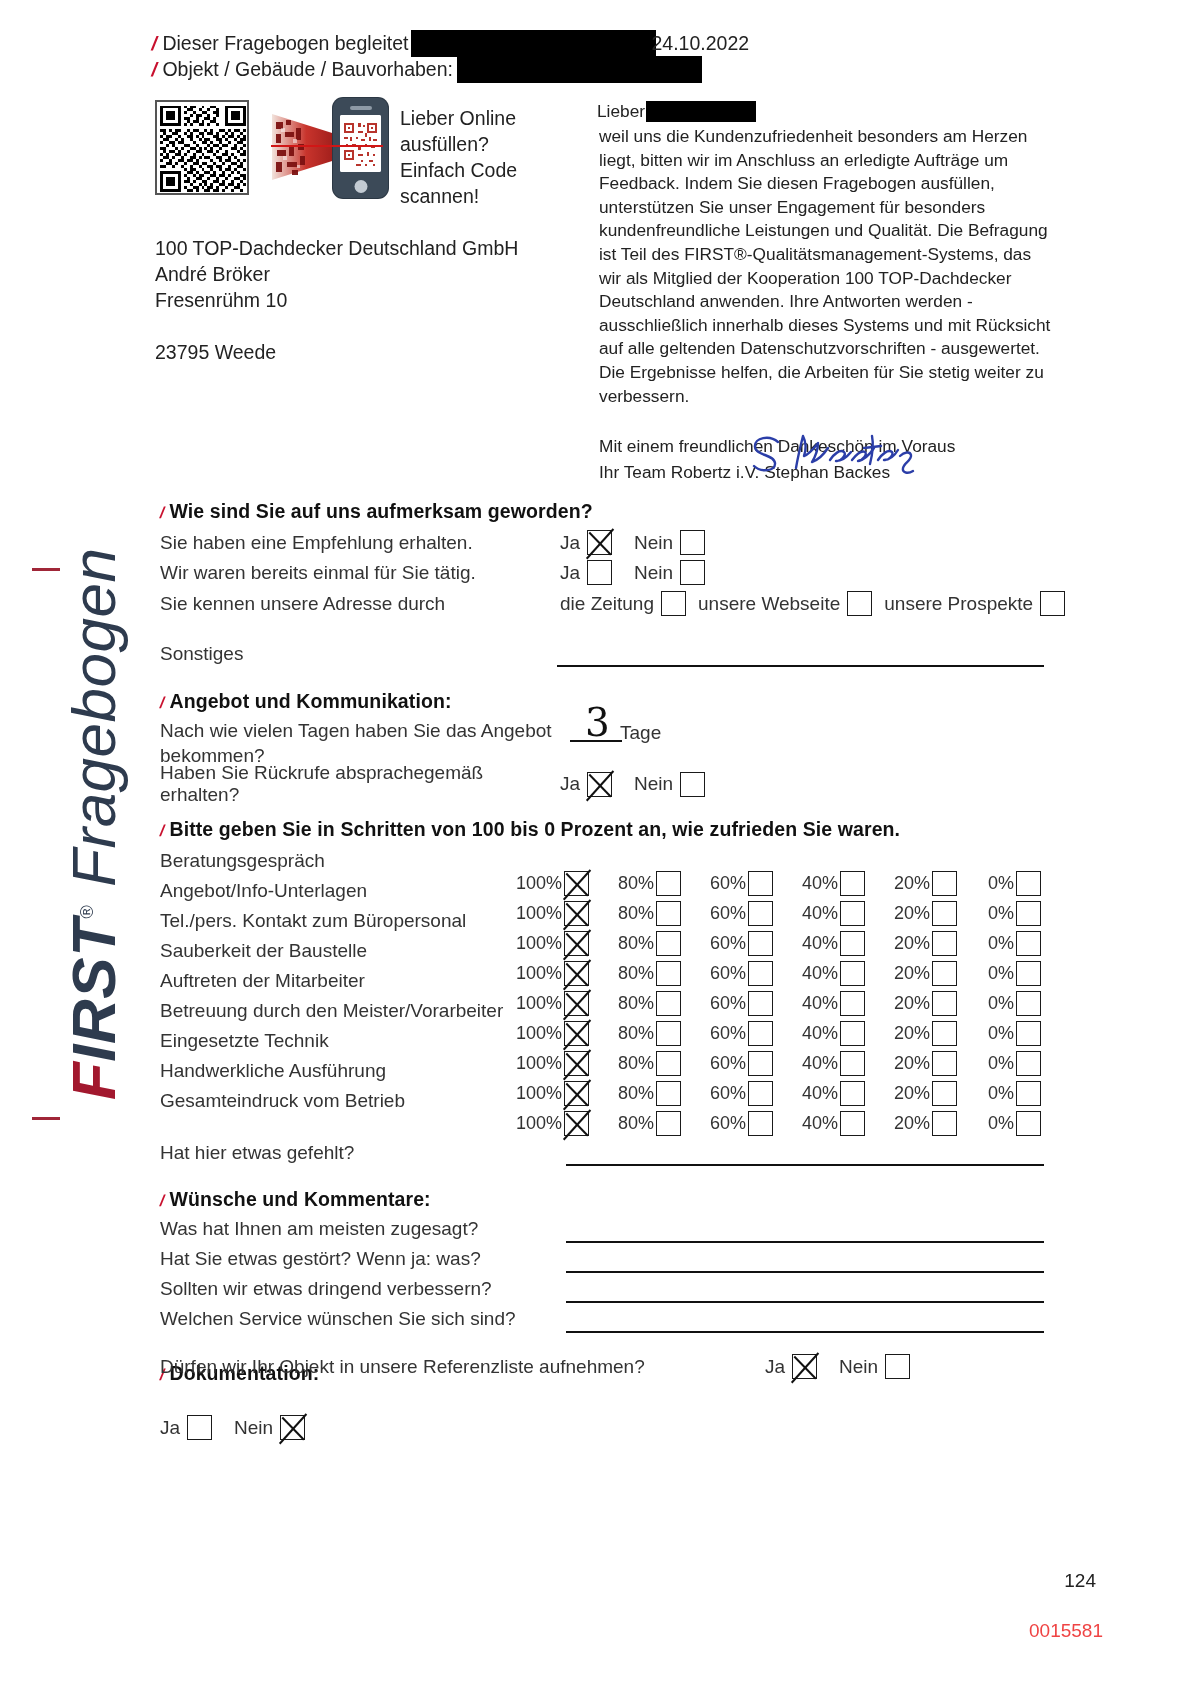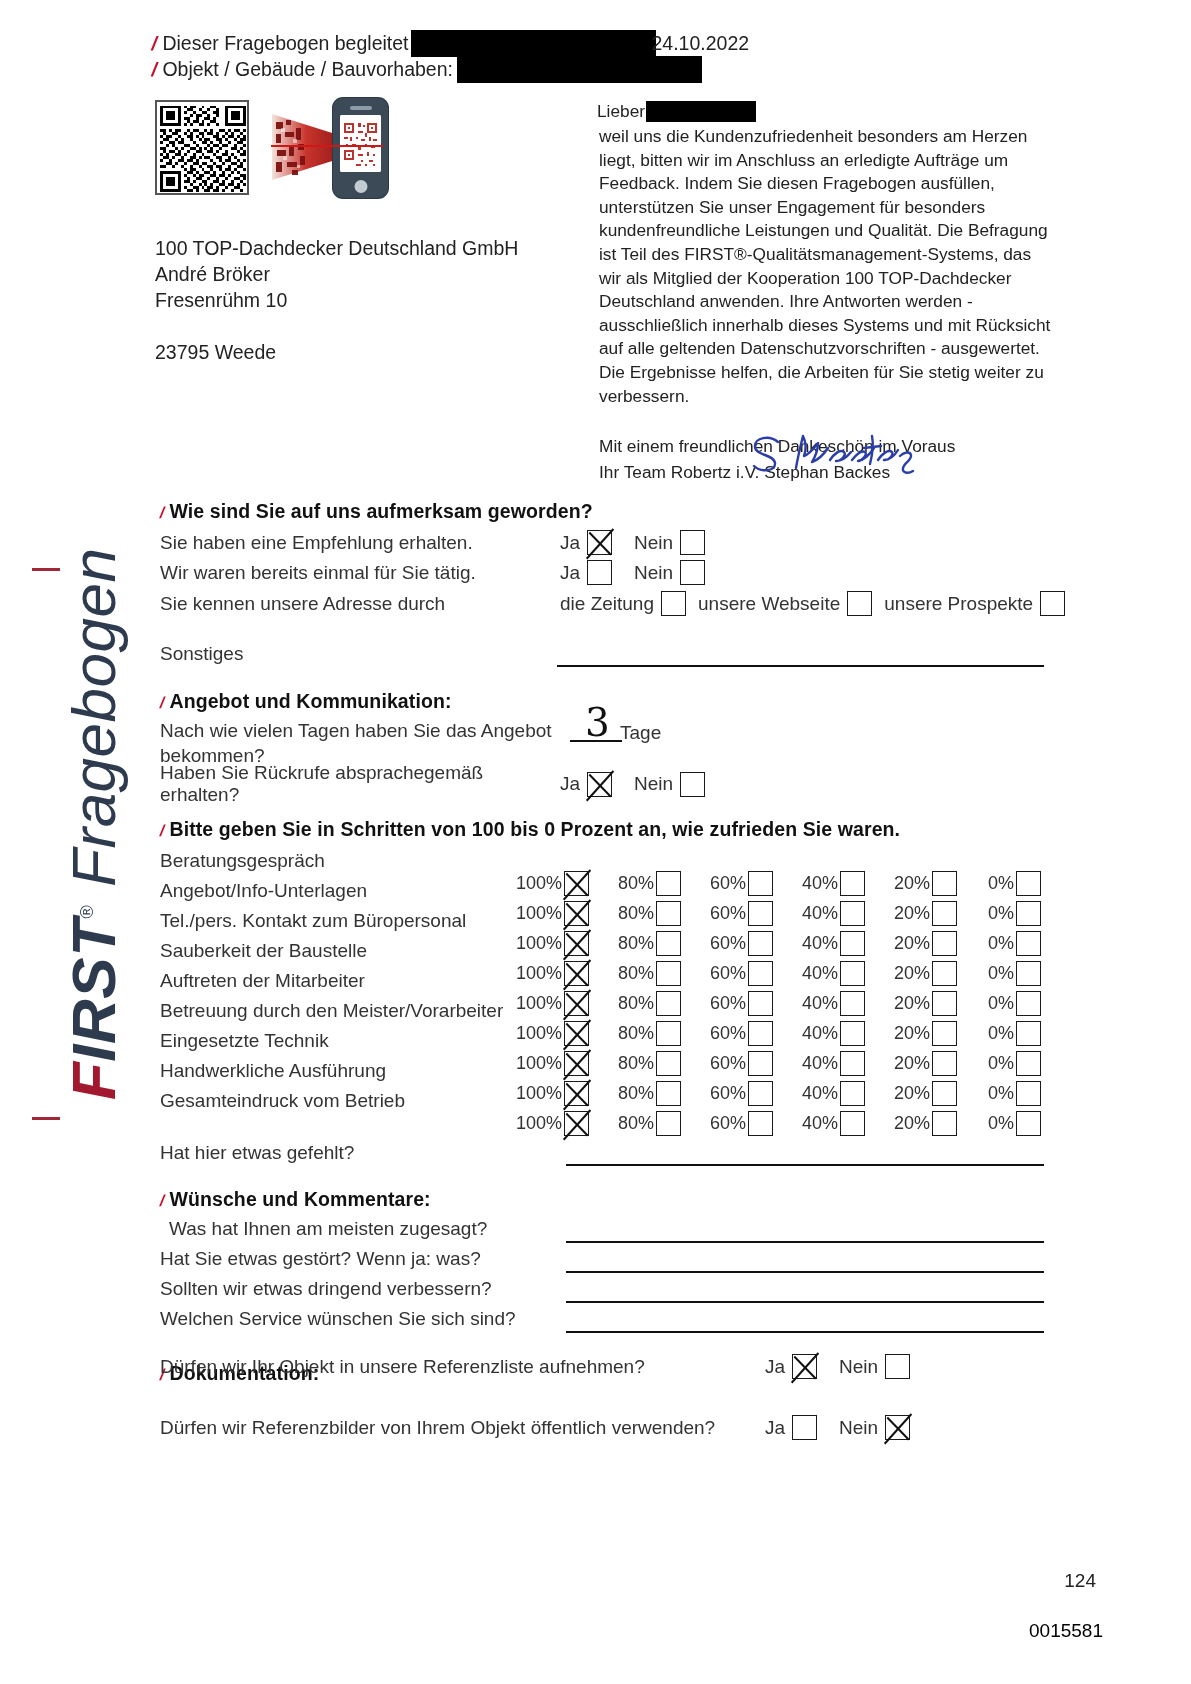--- a/index.html
+++ b/index.html
@@ -90,21 +90,21 @@
   .rt-cells{display:flex;align-items:center;}
   .rt-cell{display:flex;align-items:center;margin-right:19px;margin-top:44px;}
   .rt-cell .pct{font-size:18px;color:#333;width:46px;text-align:right;margin-right:2px;}
   .rt-cell.w0 .pct{width:38px;}
 
   
   .ansline{position:absolute;height:1.6px;background:#111;}
 
   
   #pgnum{right:95px;top:1570px;font-size:19px;color:#222;}
-  #docnum{right:88px;top:1620px;font-size:19px;color:#000000;}
+  #docnum{right:88px;top:1620px;font-size:19px;color:#ef4444;}
 
   
   .hand{font-family:"DejaVu Serif", serif;color:#111;}
 </style>
 </head>
 <body>
 
 <div class="page">
 
   <div class="abs" id="header">
@@ -433,20 +433,26 @@
               <rect x="12" y="24" width="1" height="1"></rect>
               <rect x="16" y="24" width="1" height="1"></rect>
           </g>
         </svg>
       </div>
       <div class="phone-home"></div>
       <div class="scanline"></div>
     </div>
   </div>
 
+  <div class="abs" id="scantxt">
+    <div>Lieber Online</div>
+    <div>ausfüllen?</div>
+    <div>Einfach Code</div>
+    <div>scannen!</div>
+  </div>
 
   <div class="abs" id="addr">
     <div>100 TOP-Dachdecker Deutschland GmbH</div>
     <div>André Bröker</div>
     <div>Fresenrühm 10</div>
     <div class="gap"></div>
     <div>23795 Weede</div>
   </div>
 
   <div class="abs" id="letter">
@@ -800,21 +806,21 @@
       </div>
     </div>
 
   <div class="abs q" style="left:160px;top:1142px;">Hat hier etwas gefehlt?</div>
   <div class="ansline" style="left:566px;top:1164px;width:478px;"></div>
 
   <div class="abs" style="left:160px;top:1188px;">
     <span class="redbar">/</span><span class="sec-h">Wünsche und Kommentare:</span>
   </div>
 
-  <div class="abs q" style="left:169px;top:1218px;">Was hat Ihnen am meisten zugesagt?</div>
+  <div class="abs q" style="left:160px;top:1218px;">Was hat Ihnen am meisten zugesagt?</div>
   <div class="ansline" style="left:566px;top:1241px;width:478px;"></div>
   <div class="abs q" style="left:160px;top:1248px;">Hat Sie etwas gestört? Wenn ja: was?</div>
   <div class="ansline" style="left:566px;top:1271px;width:478px;"></div>
   <div class="abs q" style="left:160px;top:1278px;">Sollten wir etwas dringend verbessern?</div>
   <div class="ansline" style="left:566px;top:1301px;width:478px;"></div>
   <div class="abs q" style="left:160px;top:1308px;">Welchen Service wünschen Sie sich sind?</div>
   <div class="ansline" style="left:566px;top:1331px;width:478px;"></div>
 
   <div class="abs" style="left:160px;top:1362px;">
     <span class="redbar">/</span><span class="sec-h">Dokumentation:</span>
@@ -822,21 +828,20 @@
 
   <div class="frow" style="left:160px;top:1354px;">
     <span style="width:605px;font-size:19px;color:#333;">Dürfen wir Ihr Objekt in unsere Referenzliste aufnehmen?</span>
     <span class="jn">Ja</span>
     <span class="cbx checked"></span>
     <span class="jn2">Nein</span>
     <span class="cbx"></span>
   </div>
 
   <div class="frow" style="left:160px;top:1415px;">
-    <span style="width:605px;font-size:19px;color:#333;">Dürfen wir Referenzbilder von Ihrem Objekt öffentlich verwenden?</span>
     <span class="jn">Ja</span>
     <span class="cbx"></span>
     <span class="jn2">Nein</span>
     <span class="cbx checked"></span>
   </div>
 
   <div class="abs" id="pgnum">124</div>
   <div class="abs" id="docnum">0015581</div>
 
 </div>

